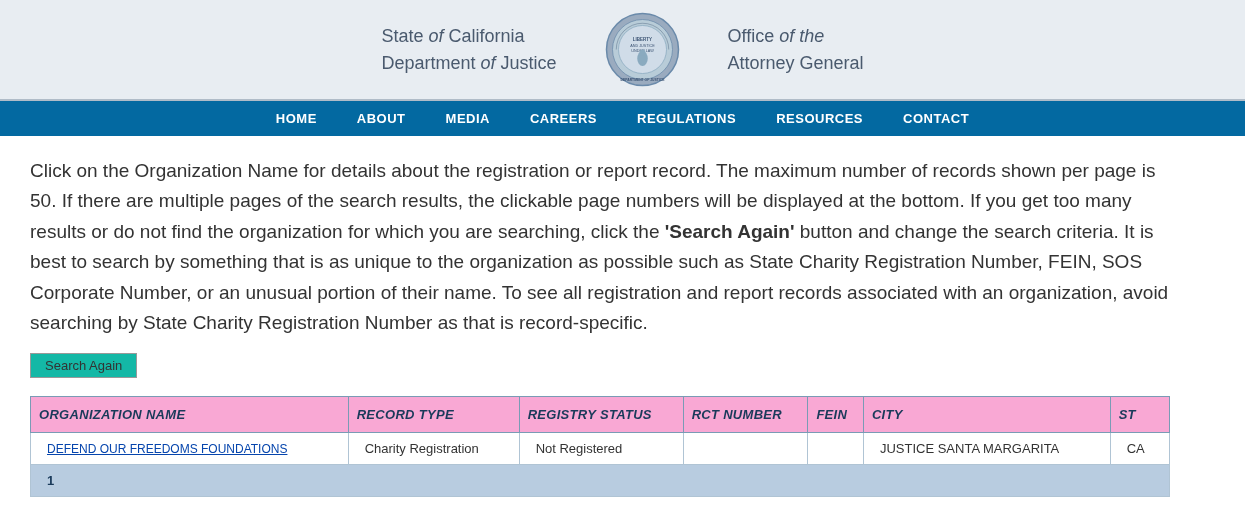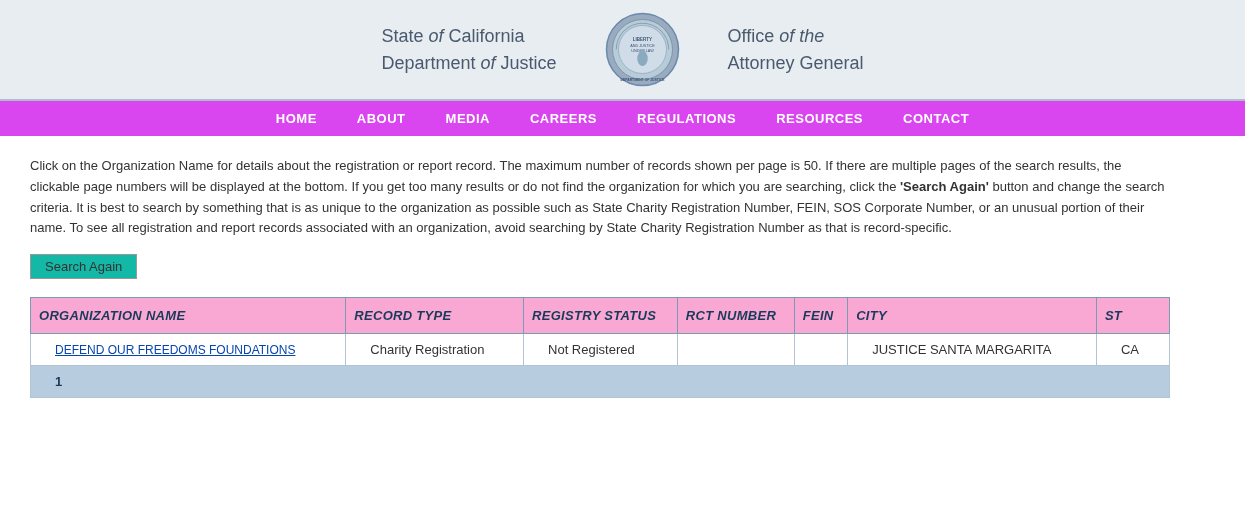--- a/index.html
+++ b/index.html
@@ -27,21 +27,21 @@
     .header-text-left em, .header-text-right em {
       font-style: italic;
     }
     .seal {
       width: 75px;
       height: 75px;
     }
 
     
     .nav {
-      background: #d946ef;
+      background: #0369a1;
       display: flex;
       justify-content: center;
       align-items: flex-start;
       gap: 0;
     }
     .nav-item {
       color: #fff;
       font-size: 13px;
       font-weight: bold;
       padding: 10px 20px;
@@ -49,21 +49,21 @@
       letter-spacing: 0.5px;
       text-decoration: none;
     }
 
     
     .content {
       padding: 20px 30px;
       max-width: 1200px;
     }
     .instructions {
-      font-size: 13px;
+      font-size: 19px;
       line-height: 1.6;
       color: #333;
       margin-bottom: 15px;
     }
     .search-again-btn {
       border: 1px solid #999;
       background: #14b8a6;
       padding: 4px 14px;
       font-size: 13px;
       cursor: pointer;
@@ -89,21 +89,21 @@
       font-weight: bold;
       color: #1a3a5a;
       text-transform: uppercase;
       letter-spacing: 0.3px;
     }
     .results-table tbody tr {
       background: #fff;
     }
     .results-table tbody td {
       border: 1px solid #b0c4d4;
-      padding: 8px 24px;
+      padding: 8px 16px;
       font-size: 13px;
       vertical-align: top;
     }
     .org-link {
       color: #0645ad;
       text-decoration: underline;
       cursor: pointer;
       font-size: 12px;
     }
     .pagination-row td {

